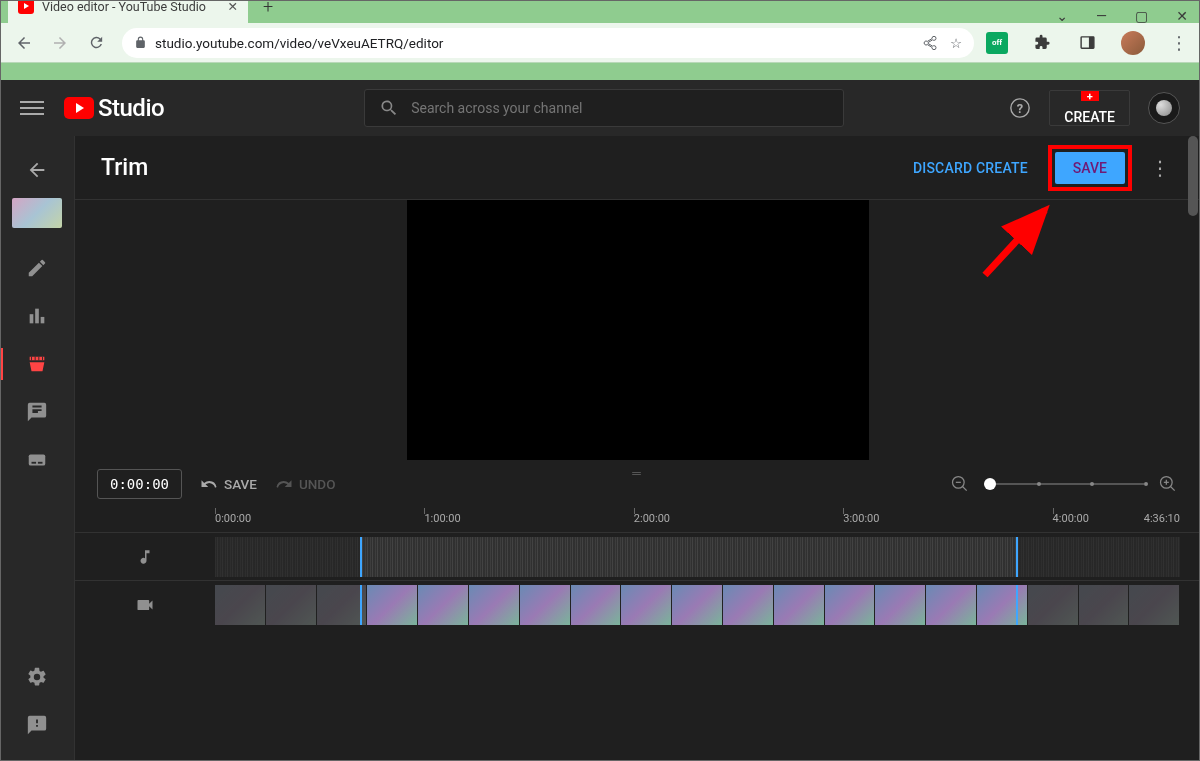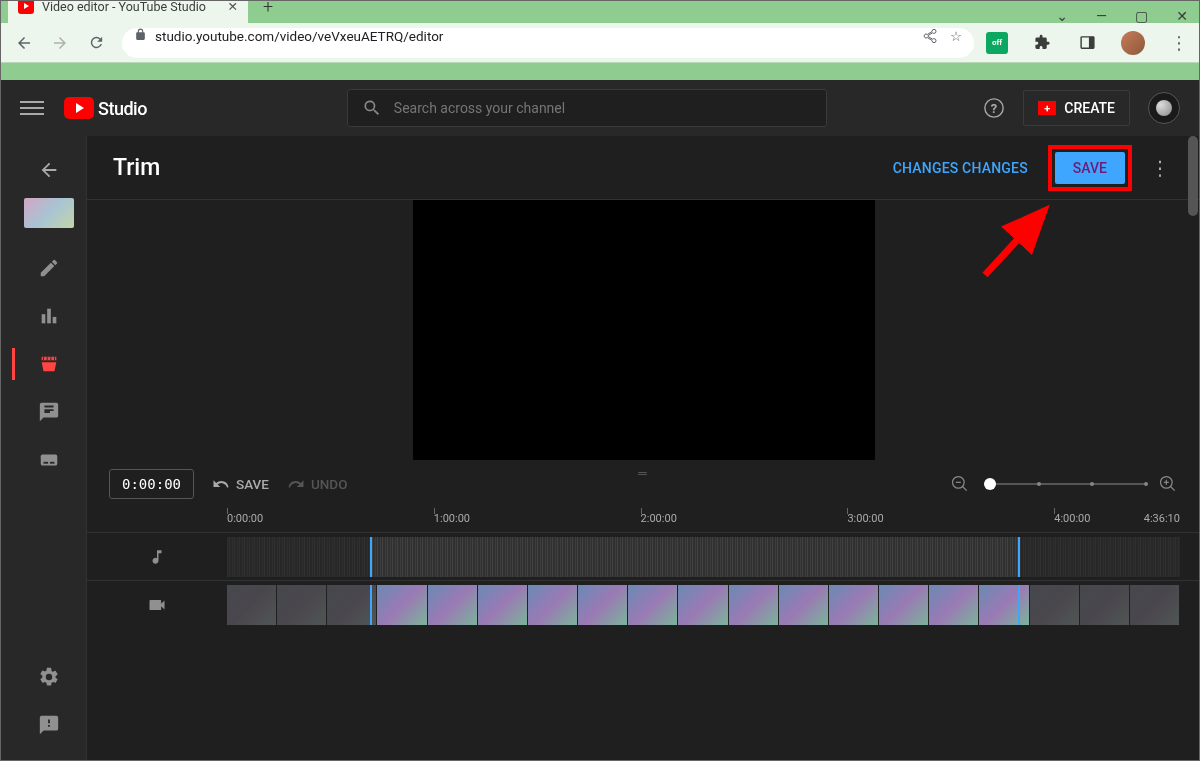--- a/index.html
+++ b/index.html
@@ -15,46 +15,46 @@
 .tab { background: #ecf6ec; height: 34px; width: 240px; border-radius: 8px 8px 0 0; display: flex; align-items: center; padding: 0 10px; gap: 8px; font-size: 12.5px; color: #3c3c3c; }
 .tab .favicon { width: 16px; height: 16px; background: #ff0000; border-radius: 3px; display: flex; align-items: center; justify-content: center; }
 .tab .favicon::after { content: ''; border-left: 5px solid white; border-top: 3px solid transparent; border-bottom: 3px solid transparent; margin-left: 1px; }
 .tab .close { margin-left: auto; color: #555; }
 .new-tab { width: 28px; height: 28px; display: flex; align-items: center; justify-content: center; color: #333; font-size: 18px; font-weight: 300; margin-left: 6px; margin-bottom: 3px; }
 
 
 .addr-bar { height: 40px; background: #ecf6ec; display: flex; align-items: center; padding: 0 10px; gap: 8px; border-bottom: 1px solid #b8d8b8; }
 .nav-btn { width: 28px; height: 28px; display: flex; align-items: center; justify-content: center; color: #5f6368; border-radius: 50%; }
 .nav-btn.disabled { color: #b0b0b0; }
-.url-bar { flex: 1; height: 30px; background: #fff; border-radius: 15px; display: flex; align-items: flex-start; padding: 0 12px; gap: 8px; font-size: 13.5px; color: #202124; margin: 0 4px; }
+.url-bar { flex: 1; height: 30px; background: #fff; border-radius: 15px; display: flex; align-items: center; padding: 0 12px; gap: 8px; font-size: 13.5px; color: #202124; margin: 0 4px; }
 .url-bar .lock { color: #5f6368; font-size: 12px; }
 .ext-icons { display: flex; align-items: center; gap: 23px; }
 .ext-icon { width: 22px; height: 22px; border-radius: 3px; display: flex; align-items: center; justify-content: center; }
 .avatar-sm { width: 24px; height: 24px; border-radius: 50%; background: linear-gradient(135deg, #c97b5a, #8a5a3a); }
 
 
 .studio-app { position: absolute; top: 80px; left: 0; right: 0; bottom: 0; background: #282828; display: flex; flex-direction: column; }
 .studio-header { height: 56px; background: #282828; display: flex; align-items: center; padding: 0 20px; gap: 20px; }
 .hamburger { width: 24px; height: 24px; display: flex; flex-direction: column; justify-content: center; gap: 4px; }
 .hamburger span { height: 2px; background: #aaa; }
 .studio-logo { display: flex; align-items: center; gap: 4px; }
 .yt-logo { width: 30px; height: 22px; background: #ff0000; border-radius: 5px; display: flex; align-items: center; justify-content: center; }
 .yt-logo::after { content: ''; border-left: 8px solid white; border-top: 5px solid transparent; border-bottom: 5px solid transparent; margin-left: 2px; }
-.studio-text { color: #fff; font-size: 18px; font-weight: 500; letter-spacing: -0.5px; }
+.studio-text { color: #fff; font-size: 24px; font-weight: 500; letter-spacing: -0.5px; }
 .search-box { flex: 0 0 480px; height: 38px; background: #1f1f1f; border: 1px solid #3a3a3a; border-radius: 3px; display: flex; align-items: center; padding: 0 14px; gap: 12px; margin-left: 180px; }
 .search-box input { border: none; background: none; color: #84cc16; font-size: 14px; flex: 1; outline: none; }
 .header-right { margin-left: auto; display: flex; align-items: center; gap: 18px; }
-.create-btn { height: 36px; border: 1px solid #3a3a3a; border-radius: 2px; display: flex; align-items: center; padding: 0 14px; gap: 8px; color: #fff; font-size: 14px; font-weight: 500; }
+.create-btn { height: 36px; border: 1px solid #3a3a3a; border-radius: 2px; display: flex; align-items: center; padding: 0 14px; gap: 8px; color: #fff; font-size: 14px; font-weight: 500; flex-direction: column; }
 .create-icon-sq { width: 18px; height: 14px; background: #ff0000; position: relative; }
 .create-icon-sq::after { content: '+'; position: absolute; inset: 0; color: #fff; font-size: 11px; font-weight: bold; display: flex; align-items: center; justify-content: center; }
 .avatar-circle { width: 32px; height: 32px; border-radius: 50%; background: #1a1a1a; border: 1px solid #555; display: flex; align-items: center; justify-content: center; }
 .avatar-circle::after { content: ''; width: 16px; height: 16px; border-radius: 50%; background: radial-gradient(circle at 30% 30%, #ddd, #888); }
 
 
-.studio-body { flex: 1; display: flex; padding-left: 12px; }
+.studio-body { flex: 1; display: flex; }
 .left-rail { width: 74px; background: #282828; display: flex; flex-direction: column; align-items: center; padding-top: 12px; position: relative; }
 .back-arrow { width: 44px; height: 44px; display: flex; align-items: center; justify-content: center; color: #aaa; margin-bottom: 6px; }
 .thumb { width: 50px; height: 30px; background: linear-gradient(135deg, #d4a5c4, #a8c4d4, #c4d4a8); border-radius: 2px; margin-bottom: 18px; }
 .rail-icon { width: 44px; height: 44px; display: flex; align-items: center; justify-content: center; color: #909090; margin-bottom: 4px; cursor: pointer; }
 .rail-icon.active { color: #ff4444; position: relative; }
 .rail-icon.active::before { content: ''; position: absolute; left: -15px; top: 6px; bottom: 6px; width: 3px; background: #ff4444; }
 .rail-bottom { margin-top: auto; margin-bottom: 10px; display: flex; flex-direction: column; align-items: center; }
 
 .main-area { flex: 1; background: #1f1f1f; display: flex; flex-direction: column; border-left: 1px solid #323232; position: relative; }
 .scroll-indicator { position: absolute; right: 2px; top: 0; width: 10px; height: 80px; background: #555; border-radius: 5px; }
@@ -255,21 +255,21 @@
           </div>
       </div>
     </div>
 
     <div class="main-area">
       <div class="scroll-indicator"></div>
 
       <div class="trim-header">
         <div class="trim-title">Trim</div>
         <div class="trim-actions">
-          <div class="discard-btn">CHANGES CHANGES</div>
+          <div class="discard-btn">DISCARD CREATE</div>
           <div class="save-wrap">
             <div class="save-btn">SAVE</div>
           </div>
           <div class="more-dots">⋮</div>
         </div>
       </div>
 
       <div class="preview-row">
         <div class="video-preview"></div>
       </div>

